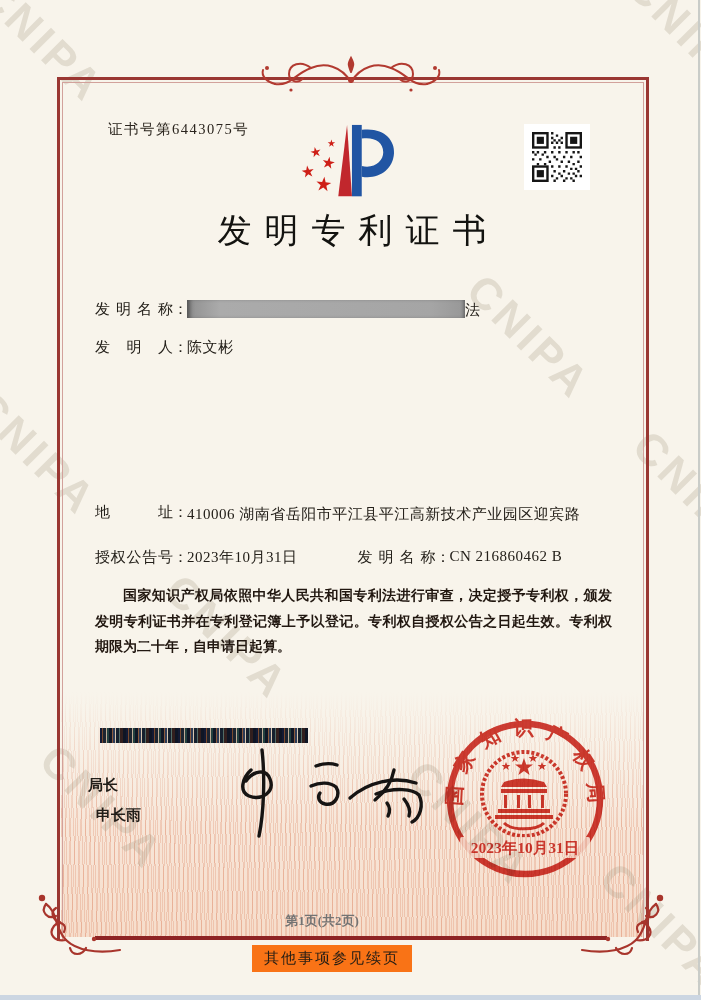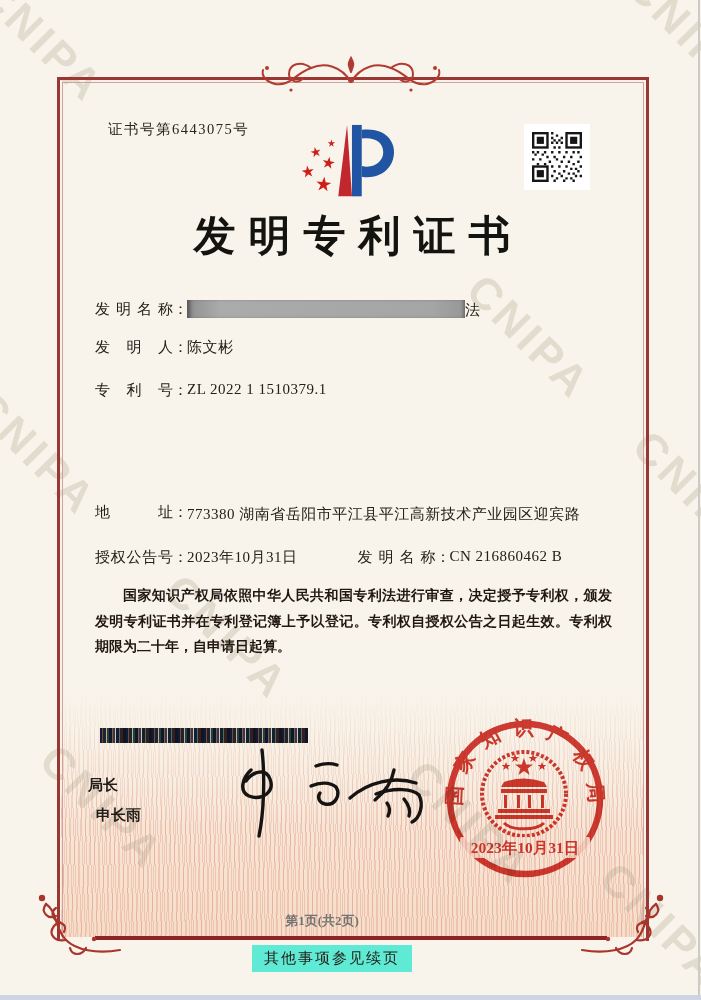--- a/index.html
+++ b/index.html
@@ -20,21 +20,21 @@
   
   .frame{position:absolute;z-index:3;left:57px;top:77px;width:586px;height:861px;
          border-left:3px solid #9a3732;border-top:3px solid #9a3732;border-right:3px solid #9a3732;}
   .frame-inner{position:absolute;left:2px;top:2px;right:2px;bottom:0;
          border-left:1px solid #d2a19b;border-top:1px solid #d2a19b;border-right:1px solid #d2a19b;}
   .bottom-rule{position:absolute;z-index:4;left:95px;top:936px;width:512px;height:4px;background:#8e2424;}
   .ornament{position:absolute;z-index:4;}
   
   .cert-no{position:absolute;z-index:4;left:108px;top:120px;font-size:14.5px;letter-spacing:1.5px;color:#2a241d;}
   .title{position:absolute;z-index:4;left:61px;top:208px;width:582px;text-align:center;
-         font-size:42px;font-weight:bold;letter-spacing:13px;text-indent:13px;color:#131310;}
+         font-size:34px;font-weight:normal;letter-spacing:13px;text-indent:13px;color:#131310;}
   .frow{position:absolute;z-index:4;left:95px;font-size:15px;color:#24201a;white-space:nowrap;}
   .flabel{display:inline-block;width:78px;text-align:justify;text-align-last:justify;vertical-align:top;}
   .fcolon{display:inline-block;width:14px;vertical-align:top;}
   .fvalue{display:inline-block;vertical-align:top;letter-spacing:.5px;}
   .fvalue.wrap{white-space:normal;width:400px;line-height:22px;}
   .redact{display:inline-block;width:278px;height:18px;vertical-align:-3px;
           background:linear-gradient(90deg,#8f8f8f,#ababab 12%,#a5a5a5 88%,#979797);
           box-shadow:inset 5px 0 4px -2px rgba(45,45,45,.6), inset -4px 0 3px -2px rgba(60,60,60,.45);}
   .grant-gap{display:inline-block;width:60px;}
   .legal{position:absolute;z-index:4;left:95px;top:583px;width:517px;font-size:14px;font-weight:bold;
@@ -44,21 +44,21 @@
     background:repeating-linear-gradient(90deg,
       #131a33 0 2px,#7a4a2e 2px 3px,#1c2430 3px 6px,#c0ad97 6px 7px,#23403f 7px 9px,
       #101726 9px 12px,#8b5a3c 12px 13px,#2c3a55 13px 15px,#d8c6ae 15px 16px,
       #15202e 16px 19px,#516b66 19px 20px,#321f1e 20px 23px,#0f1524 23px 26px);}
   .sig-title{position:absolute;z-index:4;left:88px;top:776px;font-size:15px;font-weight:bold;color:#221e19;}
   .sig-name{position:absolute;z-index:4;left:96px;top:806px;font-size:15px;font-weight:bold;color:#221e19;}
   .signature-svg{position:absolute;z-index:4;left:225px;top:740px;}
   .seal-svg{position:absolute;z-index:5;left:438px;top:710px;opacity:.95;mix-blend-mode:multiply;}
   .page-num{position:absolute;z-index:4;left:61px;top:912px;width:522px;text-align:center;
             font-size:13px;font-weight:bold;color:#737373;}
-  .note-box{position:absolute;z-index:6;left:252px;top:945px;width:160px;height:27px;background:#5eead4;
+  .note-box{position:absolute;z-index:6;left:252px;top:945px;width:160px;height:27px;background:#f97316;
             text-align:center;font-size:15px;line-height:27px;letter-spacing:2px;color:#241d15;}
   .edge-right{position:absolute;z-index:7;right:1px;top:0;width:2px;height:100%;background:#c9ccc8;}
   .edge-bottom{position:absolute;z-index:7;left:0;bottom:0;width:100%;height:5px;background:#ccd6e2;}
   .logo{position:absolute;z-index:4;left:296px;top:122px;}
   .qr{position:absolute;z-index:4;left:524px;top:124px;width:66px;height:66px;background:#fff;
       display:flex;align-items:center;justify-content:center;}
 </style>
 </head>
 <body>
 
@@ -171,25 +171,22 @@
   </div>
 
   <div class="title">发明专利证书</div>
 
   <div class="frow" style="top:300px">
     <span class="flabel">发明名称</span><span class="fcolon">：</span><span class="fvalue"><span class="redact"></span><span>法</span></span>
   </div>
   <div class="frow" style="top:338px">
     <span class="flabel">发明人</span><span class="fcolon">：</span><span class="fvalue">陈文彬</span>
   </div>
-  <div class="frow" style="top:381px">
-    <span class="flabel">专利号</span><span class="fcolon">：</span><span class="fvalue">ZL 2022 1 1510379.1</span>
-  </div>
   <div class="frow" style="top:503px">
-    <span class="flabel">地址</span><span class="fcolon">：</span><span class="fvalue wrap">773380 湖南省岳阳市平江县平江高新技术产业园区迎宾路</span>
+    <span class="flabel">地址</span><span class="fcolon">：</span><span class="fvalue wrap">410006 湖南省岳阳市平江县平江高新技术产业园区迎宾路</span>
   </div>
   <div class="frow" style="top:548px">
     <span class="flabel">授权公告号</span><span class="fcolon">：</span><span class="fvalue">2023年10月31日</span><span class="grant-gap"></span><span class="flabel">发明名称</span><span class="fcolon">：</span><span class="fvalue">CN 216860462 B</span>
   </div>
 
   <div class="legal">
     <p>国家知识产权局依照中华人民共和国专利法进行审查，决定授予专利权，颁发发明专利证书并在专利登记簿上予以登记。专利权自授权公告之日起生效。专利权期限为二十年，自申请日起算。</p>
   </div>
 
   <div class="barcode"></div>

